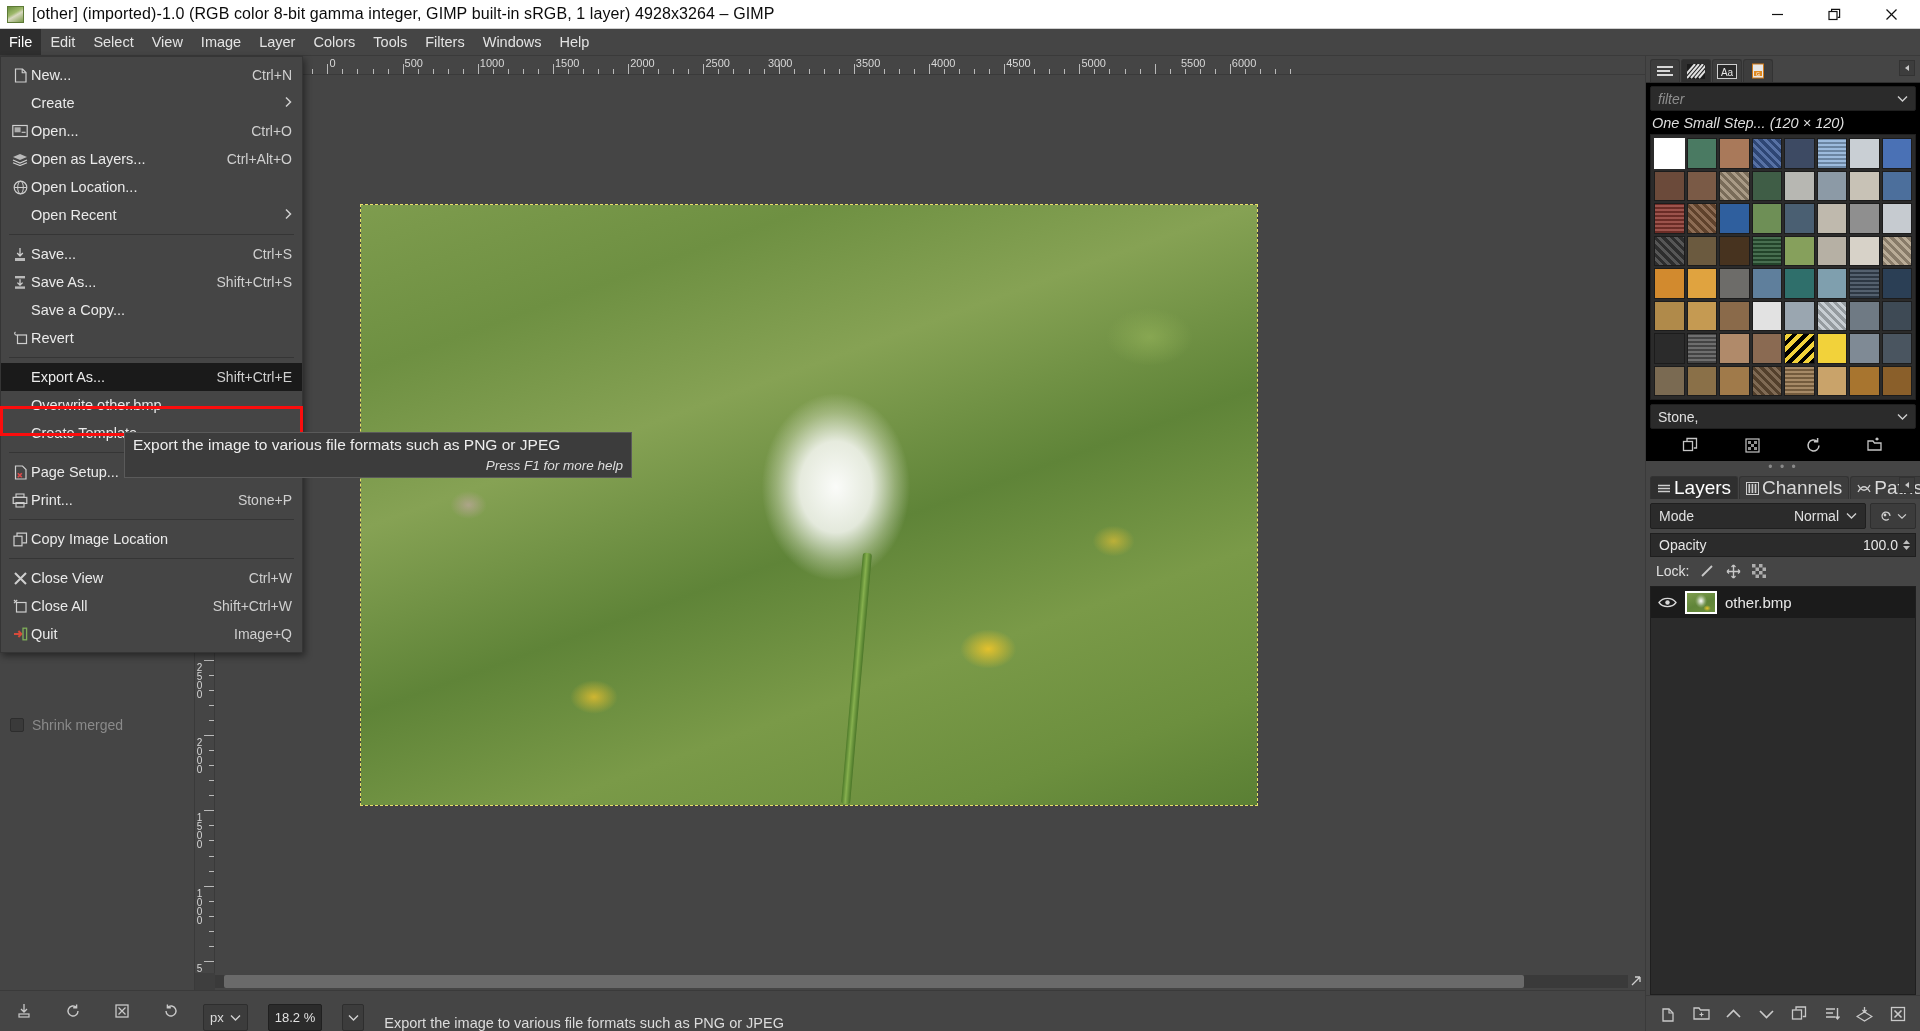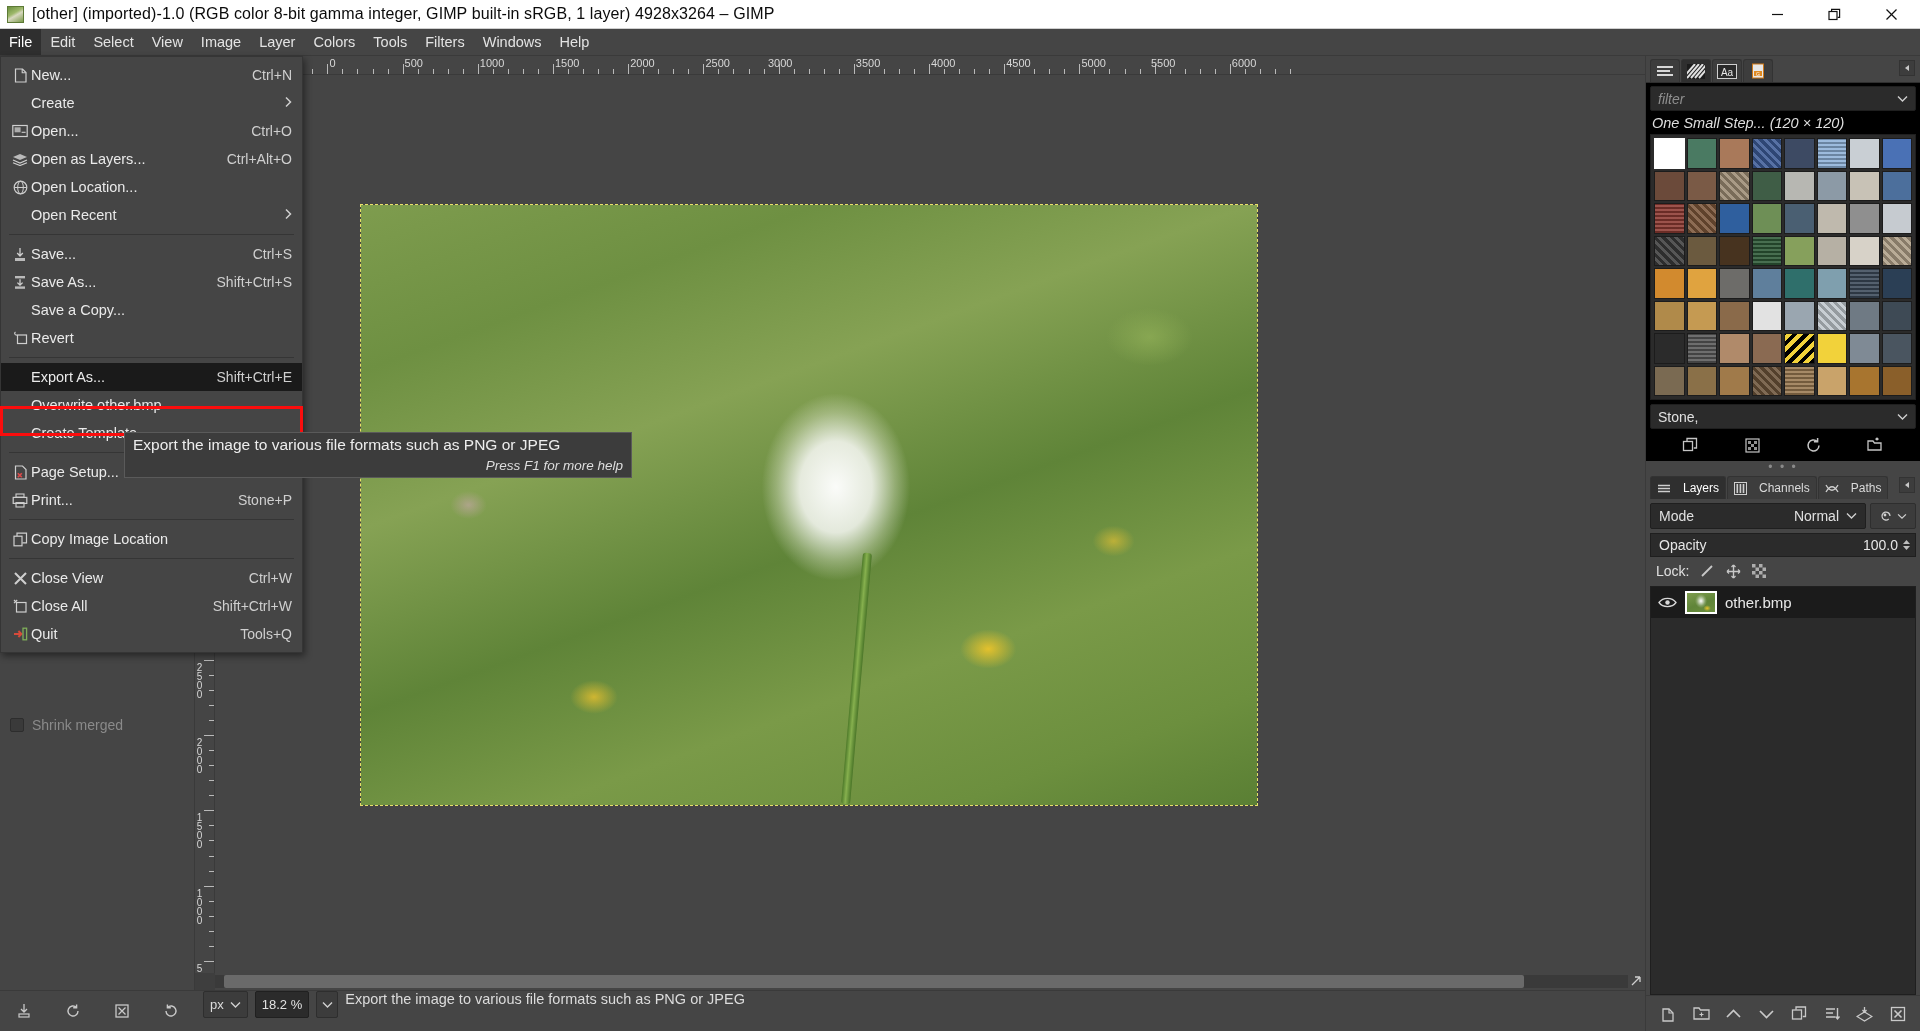--- a/index.html
+++ b/index.html
@@ -108,21 +108,21 @@
     background: linear-gradient(90deg, #4e7a2a, #86b04e 45%, #4a7528);
     transform: rotate(5deg); transform-origin: top center; border-radius: 3px;
   }
 
   #hscroll-row { height: 17px; display: flex; align-items: center; background: #454545; }
   #hscroll-left-pad { width: 20px; height: 17px; background:#3e3e3e; }
   #hscroll-track { flex: 1; height: 13px; background: #3a3a3a; position: relative; }
   #hscroll-thumb { position: absolute; left: 9px; top: 0; width: 1300px; height: 13px; background: #6a6a6a; border-radius: 2px; }
   #hscroll-right-arrow { width: 17px; display: flex; align-items: center; justify-content: center; color: #cfcfcf; }
 
-  #statusbar { height: 41px; background: #454545; display: flex; align-items: flex-start; gap: 7px; padding-left: 8px; border-top: 1px solid #3a3a3a; }
+  #statusbar { height: 41px; background: #454545; display: flex; align-items: flex-end; gap: 20px; padding-left: 8px; border-top: 1px solid #3a3a3a; }
   .combo {
     height: 27px; background: #3c3c3c; border: 1px solid #2e2e2e; border-radius: 2px;
     display: flex; align-items: center; gap: 6px; padding: 0 6px; color: #dcdcdc; font-size: 13px;
   }
   #zoom-entry {
     height: 27px; background: #2b2b2b; border: 1px solid #202020; border-radius: 2px;
     display: flex; align-items: center; padding: 0 6px; color: #e2e2e2; font-size: 13px;
   }
   #zoom-combo-arrow { height: 27px; width: 22px; background: #3c3c3c; border: 1px solid #2e2e2e; border-radius: 2px;
                       display:flex; align-items:center; justify-content:center; color:#dcdcdc; }
@@ -157,23 +157,23 @@
     height: 25px; background: #2b2b2b; border: 1px solid #1f1f1f; border-radius: 2px;
     display: flex; align-items: center; justify-content: space-between; padding: 0 7px;
     font-size: 14px; color: #e0e0e0;
   }
   #pattern-buttons { height: 32px; display: flex; align-items: center; justify-content: space-around; padding: 0 10px; }
   .pf-icon { color: #c5c5c5; width: 24px; height: 22px; display: flex; align-items: center; justify-content: center; }
 
   #dock-grip { height: 12px; display: flex; align-items: center; justify-content: center; color: #8a8a8a; font-size: 12px; letter-spacing: 2px; }
 
   #layers-tabbar { height: 26px; display: flex; align-items: flex-end; gap: 1px; padding-left: 4px; position: relative; }
-  .ltab { height: 23px; display: flex; align-items: center; gap: 12px; padding: 0 6px;
+  .ltab { height: 23px; display: flex; align-items: center; gap: 3px; padding: 0 6px;
           background: #3d3d3d; border: 1px solid #333; border-bottom: none; border-radius: 3px 3px 0 0;
-          font-size: 12px; color: #dadada; }
+          font-size: 19px; color: #dadada; }
   .ltab.sel { background: #2f2f2f; color: #fff; }
 
   .row-mode {
     height: 28px; margin: 3px 4px 0 4px; display: flex; align-items: center; gap: 4px;
   }
   #mode-box { flex: 1; height: 26px; background: #2b2b2b; border: 1px solid #1f1f1f; border-radius: 2px;
               display: flex; align-items: center; justify-content: space-between; padding: 0 8px; font-size: 14px; color: #e0e0e0; }
   #mode-right { width: 46px; height: 26px; background: #3c3c3c; border: 1px solid #2e2e2e; border-radius: 2px;
                 display: flex; align-items: center; justify-content: center; gap: 4px; color: #cfcfcf; }
   #opacity-row { height: 24px; margin: 3px 4px 0 4px; background: #2b2b2b; border: 1px solid #1f1f1f;
@@ -379,21 +379,21 @@
           <div class="tick minor" style="left: 819.28px;"></div>
           <div class="tick minor" style="left: 834.32px;"></div>
           <div class="tick minor" style="left: 849.36px;"></div>
           <div class="tick major" style="left: 864.4px;"></div>
           <div class="rlabel" style="left: 864.4px;">5000</div>
           <div class="tick minor" style="left: 879.44px;"></div>
           <div class="tick minor" style="left: 894.48px;"></div>
           <div class="tick minor" style="left: 909.52px;"></div>
           <div class="tick minor" style="left: 924.56px;"></div>
           <div class="tick major" style="left: 939.6px;"></div>
-          <div class="rlabel" style="left: 934px;">5500</div>
+          <div class="rlabel" style="left: 964px;">5500</div>
           <div class="tick minor" style="left: 954.64px;"></div>
           <div class="tick minor" style="left: 969.68px;"></div>
           <div class="tick minor" style="left: 984.72px;"></div>
           <div class="tick minor" style="left: 999.76px;"></div>
           <div class="tick major" style="left: 1014.8px;"></div>
           <div class="rlabel" style="left: 1014.8px;">6000</div>
           <div class="tick minor" style="left: 1029.84px;"></div>
           <div class="tick minor" style="left: 1044.88px;"></div>
           <div class="tick minor" style="left: 1059.92px;"></div>
           <div class="tick minor" style="left: 1074.96px;"></div>
@@ -940,21 +940,21 @@
       <span class="acc">Shift+Ctrl+W</span>
     </div>
     <div class="mrow">
       <span class="ico">
         <svg width="15" height="14" viewBox="0 0 15 14">
           <path d="M1 7h7M5.4 4l3 3-3 3" stroke="#d64a3a" stroke-width="2" fill="none"></path>
           <rect x="10" y="1.2" width="3.6" height="11.6" fill="none" stroke="#7fae5a" stroke-width="1.3"></rect>
         </svg>
       </span>
       <span class="lbl">Quit</span>
-      <span class="acc">Tools+Q</span>
+      <span class="acc">Image+Q</span>
     </div>
   </div>
 <div id="export-highlight-box"></div>
 
 <div id="tooltip">
   <div id="tooltip-text">Export the image to various file formats such as PNG or JPEG</div>
   <div id="tooltip-hint">Press F1 for more help</div>
 </div>
 
 </body></html>

